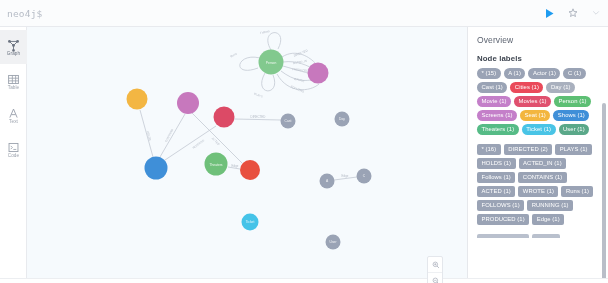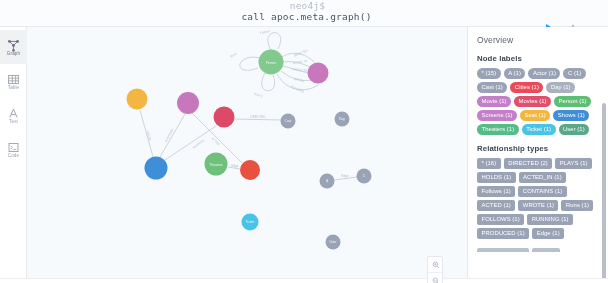--- a/index.html
+++ b/index.html
@@ -22,21 +22,20 @@
 
   
   .cmdbar {
     position: absolute;
     left: 0; top: 0;
     width: 608px; height: 27px;
     background: #fbfcfd;
     border-bottom: 1px solid #e8eaee;
     display: flex;
     align-items: center;
-    flex-direction: column;
   }
   .prompt {
     font-family: "DejaVu Sans Mono", monospace;
     font-size: 9.5px;
     color: #b6bcc6;
     padding-left: 7px;
     letter-spacing: .2px;
     white-space: nowrap;
   }
   .cmdtext {
@@ -212,21 +211,20 @@
     border-top: 1px solid #eceef1;
   }
 </style>
 </head>
 <body>
 
 <div class="app">
 
   <div class="cmdbar">
     <span class="prompt">neo4j$</span>
-    <span class="cmdtext">call apoc.meta.graph()</span>
 
     <div class="cmd-actions">
       <span class="play-btn">
         <svg width="11" height="11" viewBox="0 0 11 11">
             <path d="M2 1 L9.5 5.5 L2 10 Z" fill="#1f9cf0"></path>
           </svg>
       </span>
       <span class="star-btn">
         <svg width="10" height="10" viewBox="0 0 12 12">
           <path d="M6 1 L7.3 4.3 L10.8 4.5 L8.1 6.8 L9 10.2 L6 8.4 L3 10.2 L3.9 6.8 L1.2 4.5 L4.7 4.3 Z" fill="none" stroke="#aab0bb" stroke-width="1.1"></path>
@@ -403,21 +401,20 @@
       <span class="chip" style="background:#e0506e">Movies (1)</span>
       <span class="chip" style="background:#5dbf74">Person (1)</span>
       <span class="chip" style="background:#c47fc9">Screens (1)</span>
       <span class="chip" style="background:#f3b63f">Seat (1)</span>
       <span class="chip" style="background:#3f8fd8">Shows (1)</span>
       <span class="chip" style="background:#56bb86">Theaters (1)</span>
       <span class="chip" style="background:#49c4e6">Ticket (1)</span>
       <span class="chip" style="background:#5aa889">User (1)</span>
     </div>
 
-    <div class="sect-title">Relationship types</div>
     <div class="chips">
       <span class="chip-rel">* (16)</span>
       <span class="chip-rel">DIRECTED (2)</span>
       <span class="chip-rel">PLAYS (1)</span>
       <span class="chip-rel">HOLDS (1)</span>
       <span class="chip-rel">ACTED_IN (1)</span>
       <span class="chip-rel">Follows (1)</span>
       <span class="chip-rel">CONTAINS (1)</span>
       <span class="chip-rel">ACTED (1)</span>
       <span class="chip-rel">WROTE (1)</span>

